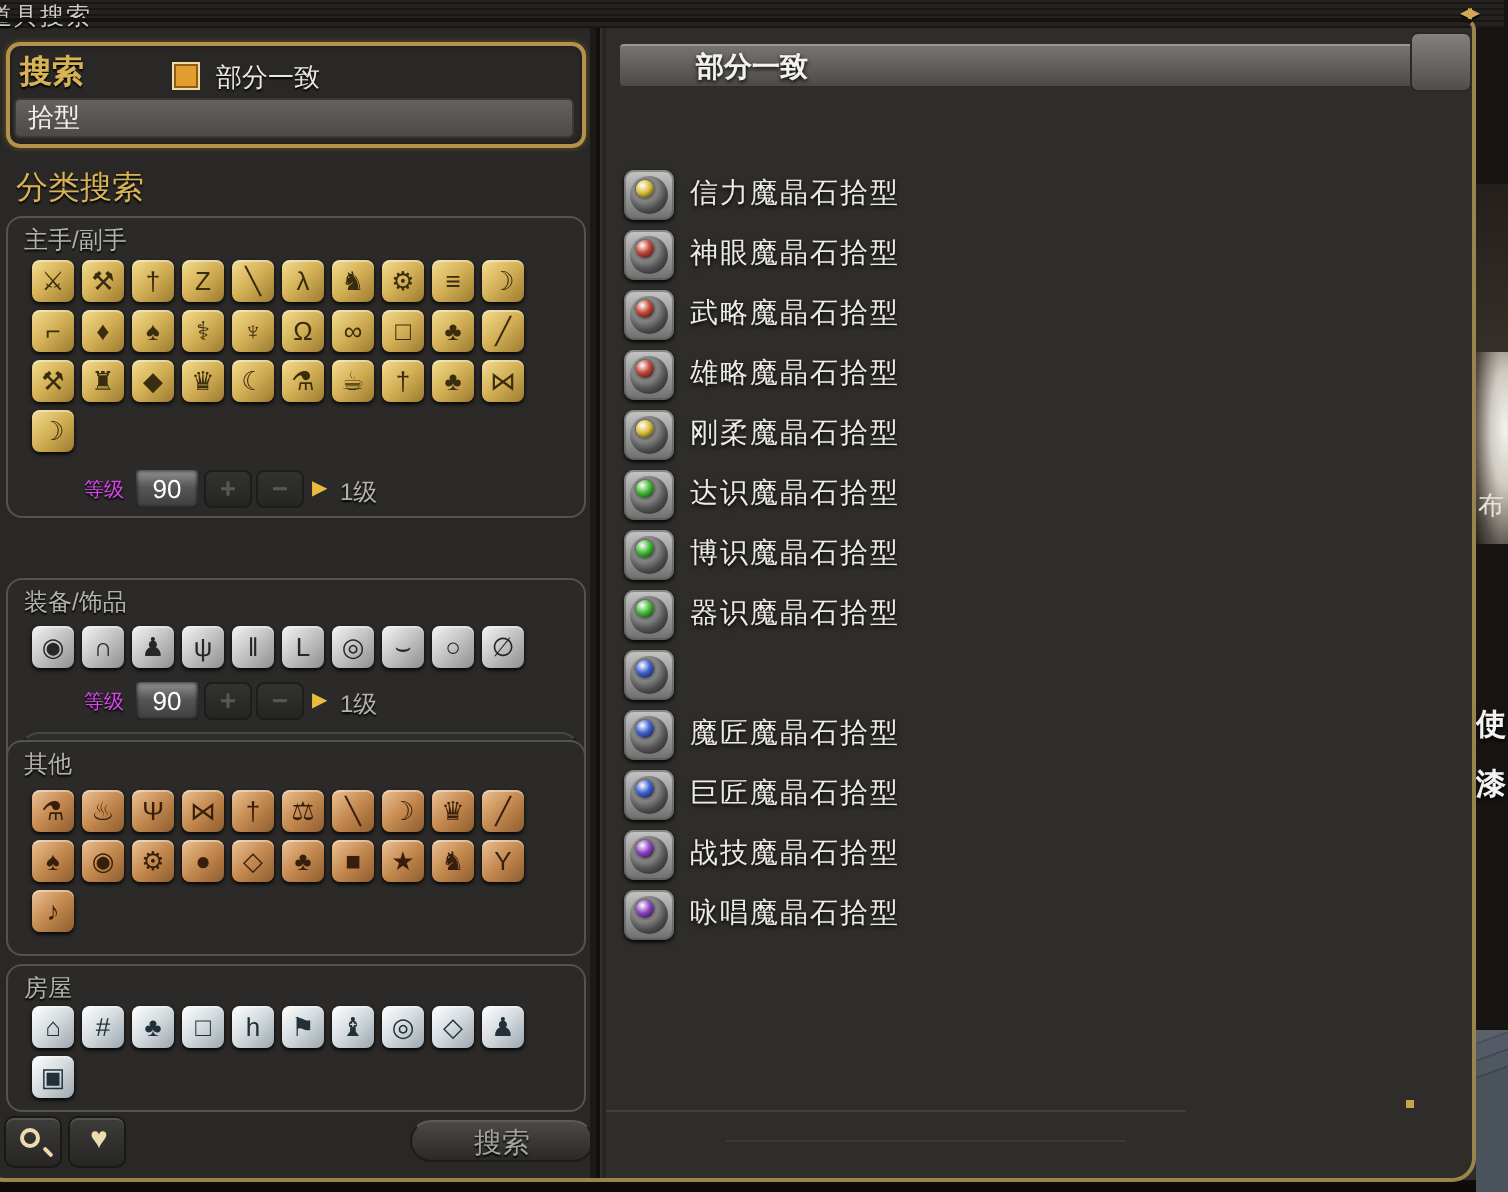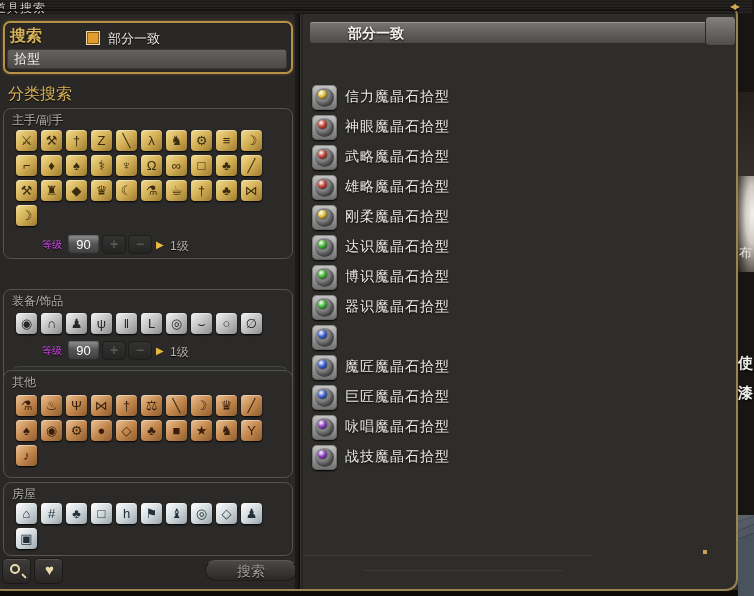--- a/index.html
+++ b/index.html
@@ -289,29 +289,29 @@
               </div>
             </div>
             <span class="result-label">巨匠魔晶石拾型</span>
           </div>
           <div class="result-row">
             <div class="materia-icon">
               <div class="materia-ball">
                 <div class="materia-gem" style="background: radial-gradient(circle at 35% 30%, rgb(255, 255, 255) 0%, rgb(141, 64, 196) 45%, rgb(17, 17, 17) 100%);"></div>
               </div>
             </div>
+            <span class="result-label">战技魔晶石拾型</span>
+          </div>
+          <div class="result-row">
+            <div class="materia-icon">
+              <div class="materia-ball">
+                <div class="materia-gem" style="background: radial-gradient(circle at 35% 30%, rgb(255, 255, 255) 0%, rgb(141, 64, 196) 45%, rgb(17, 17, 17) 100%);"></div>
+              </div>
+            </div>
             <span class="result-label">咏唱魔晶石拾型</span>
-          </div>
-          <div class="result-row">
-            <div class="materia-icon">
-              <div class="materia-ball">
-                <div class="materia-gem" style="background: radial-gradient(circle at 35% 30%, rgb(255, 255, 255) 0%, rgb(141, 64, 196) 45%, rgb(17, 17, 17) 100%);"></div>
-              </div>
-            </div>
-            <span class="result-label">战技魔晶石拾型</span>
           </div>
         </div>
       <div class="faint-line1"></div>
       <div class="faint-line2"></div>
       <div class="gold-dot"></div>
     </div>
 
   </div>
 
   <div class="window-frame"></div>

